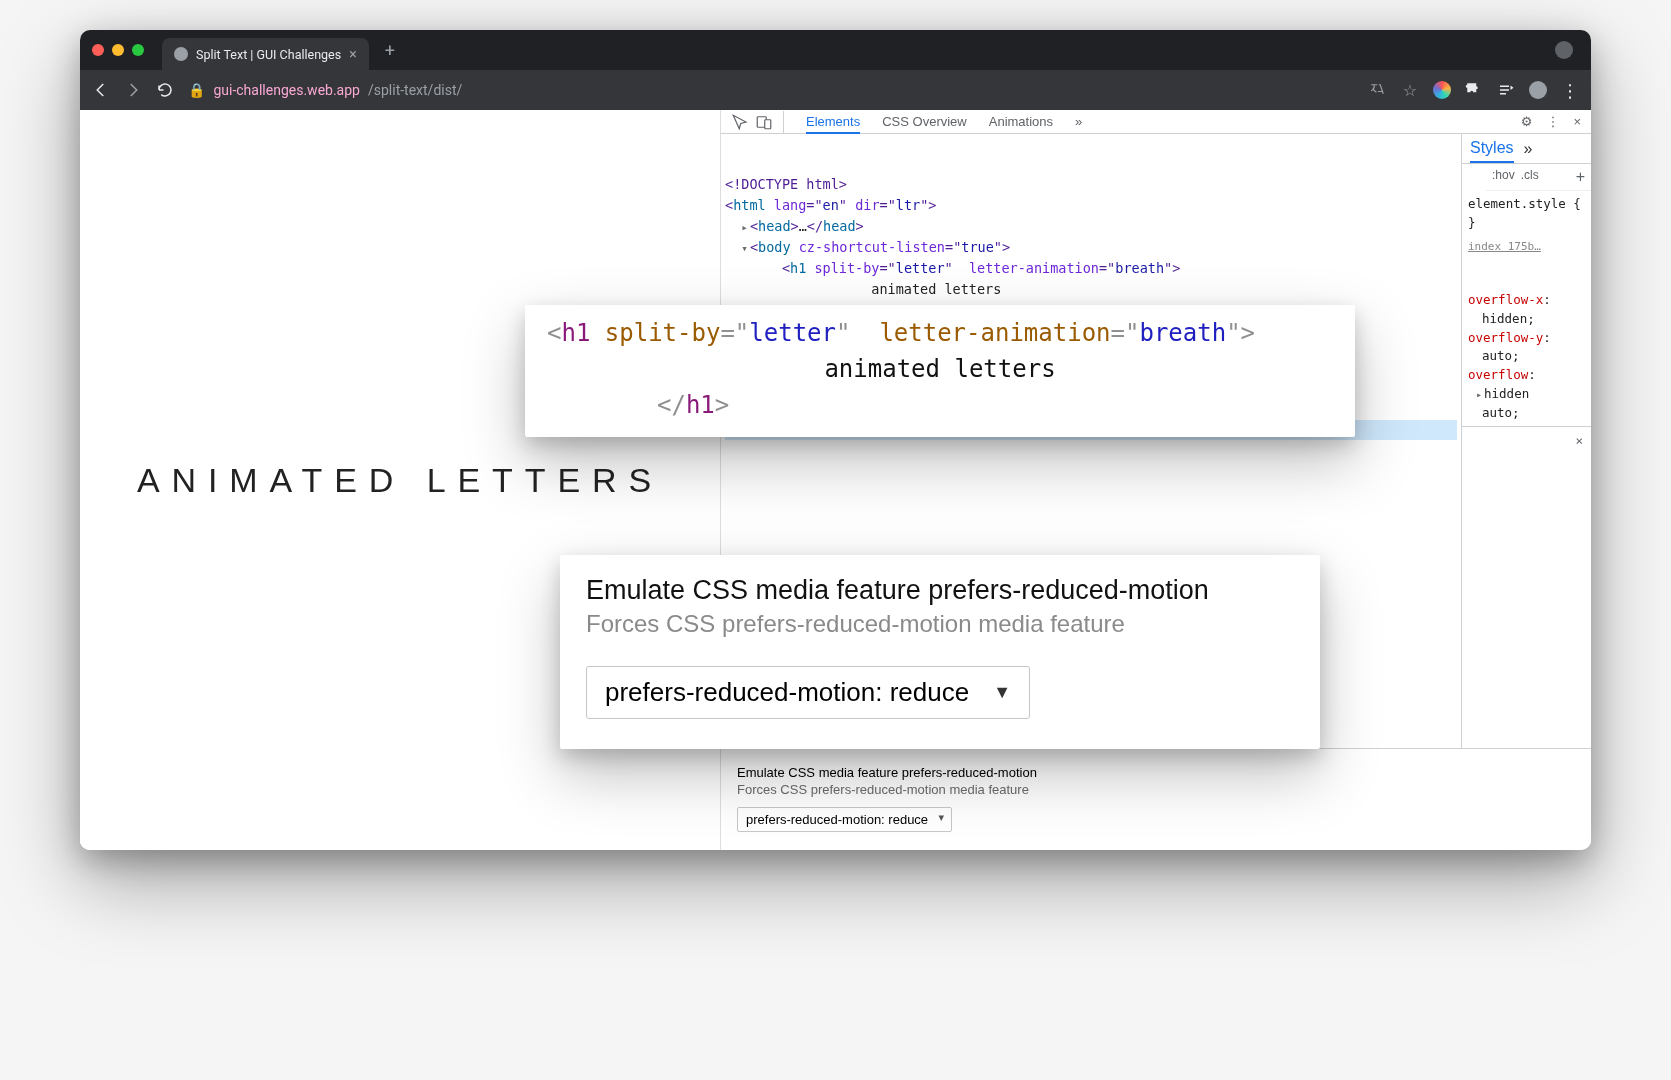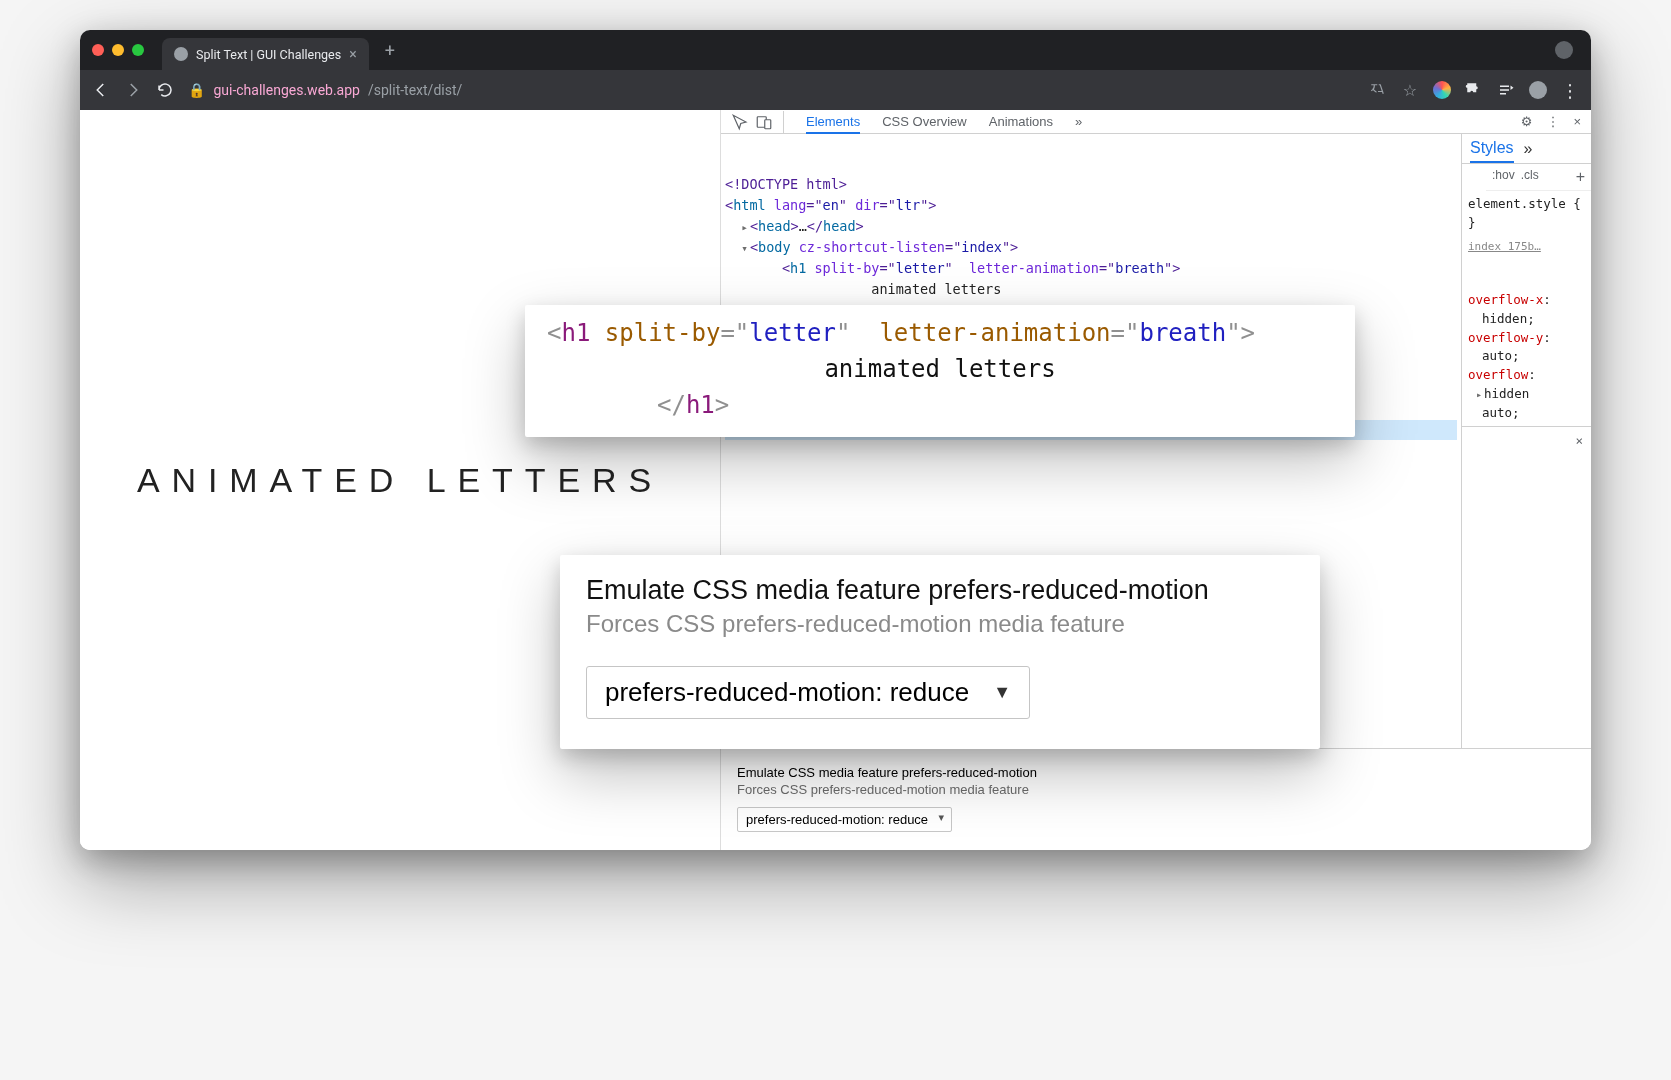--- a/index.html
+++ b/index.html
@@ -342,21 +342,21 @@
           <span>⋮</span>
           <span>×</span>
         </div>
       </div>
 
       <div class="dt-body">
         <div class="dom-tree">
 <div class="ln gray">&lt;!DOCTYPE html&gt;</div>
 <div class="ln"><span class="gray">&lt;</span><span class="tag">html</span> <span class="attrn">lang</span><span class="gray">="</span><span class="attrv">en</span><span class="gray">"</span> <span class="attrn">dir</span><span class="gray">="</span><span class="attrv">ltr</span><span class="gray">"&gt;</span></div>
 <div class="ln">  <span class="caret"></span><span class="gray">&lt;</span><span class="tag">head</span><span class="gray">&gt;</span><span>…</span><span class="gray">&lt;/</span><span class="tag">head</span><span class="gray">&gt;</span></div>
-<div class="ln">  <span class="caret open"></span><span class="gray">&lt;</span><span class="tag">body</span> <span class="attrn">cz-shortcut-listen</span><span class="gray">="</span><span class="attrv">index</span><span class="gray">"&gt;</span></div>
+<div class="ln">  <span class="caret open"></span><span class="gray">&lt;</span><span class="tag">body</span> <span class="attrn">cz-shortcut-listen</span><span class="gray">="</span><span class="attrv">true</span><span class="gray">"&gt;</span></div>
 <div class="ln">       <span class="gray">&lt;</span><span class="tag">h1</span> <span class="attrn">split-by</span><span class="gray">="</span><span class="attrv">letter</span><span class="gray">"</span>  <span class="attrn">letter-animation</span><span class="gray">="</span><span class="attrv">breath</span><span class="gray">"&gt;</span></div>
 <div class="ln">                  <span class="txt">animated letters</span></div>
 <div class="ln" style="height:120px"></div>
 <div class="ln sel"><span class="ghost">···</span><span class="gray">&lt;/</span><span class="tag">html</span><span class="gray">&gt;</span><span class="ghost"> == $0</span></div>
         </div>
 
         <div class="styles">
           <div class="styles-head">
             <span class="active">
                 <span>Styles</span>

